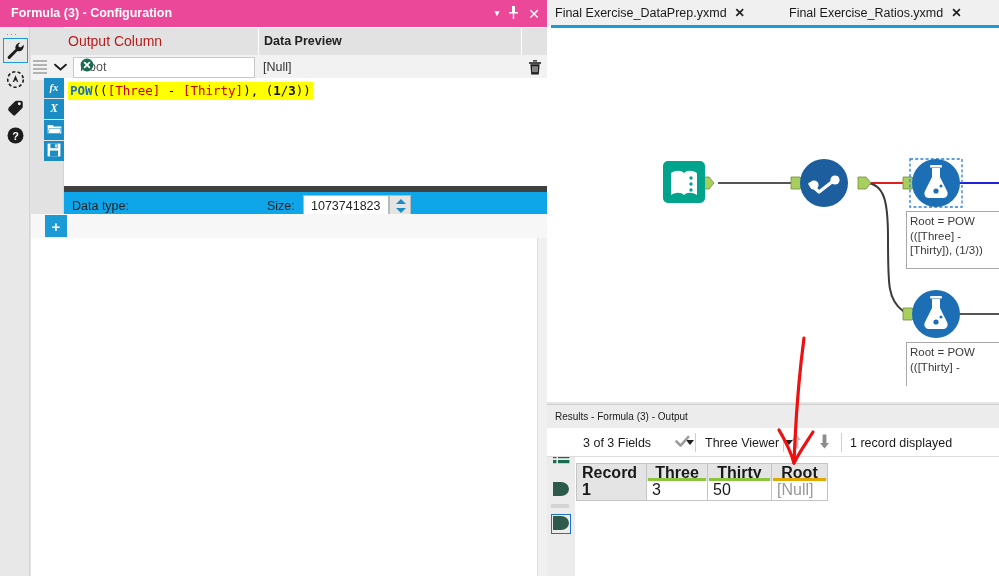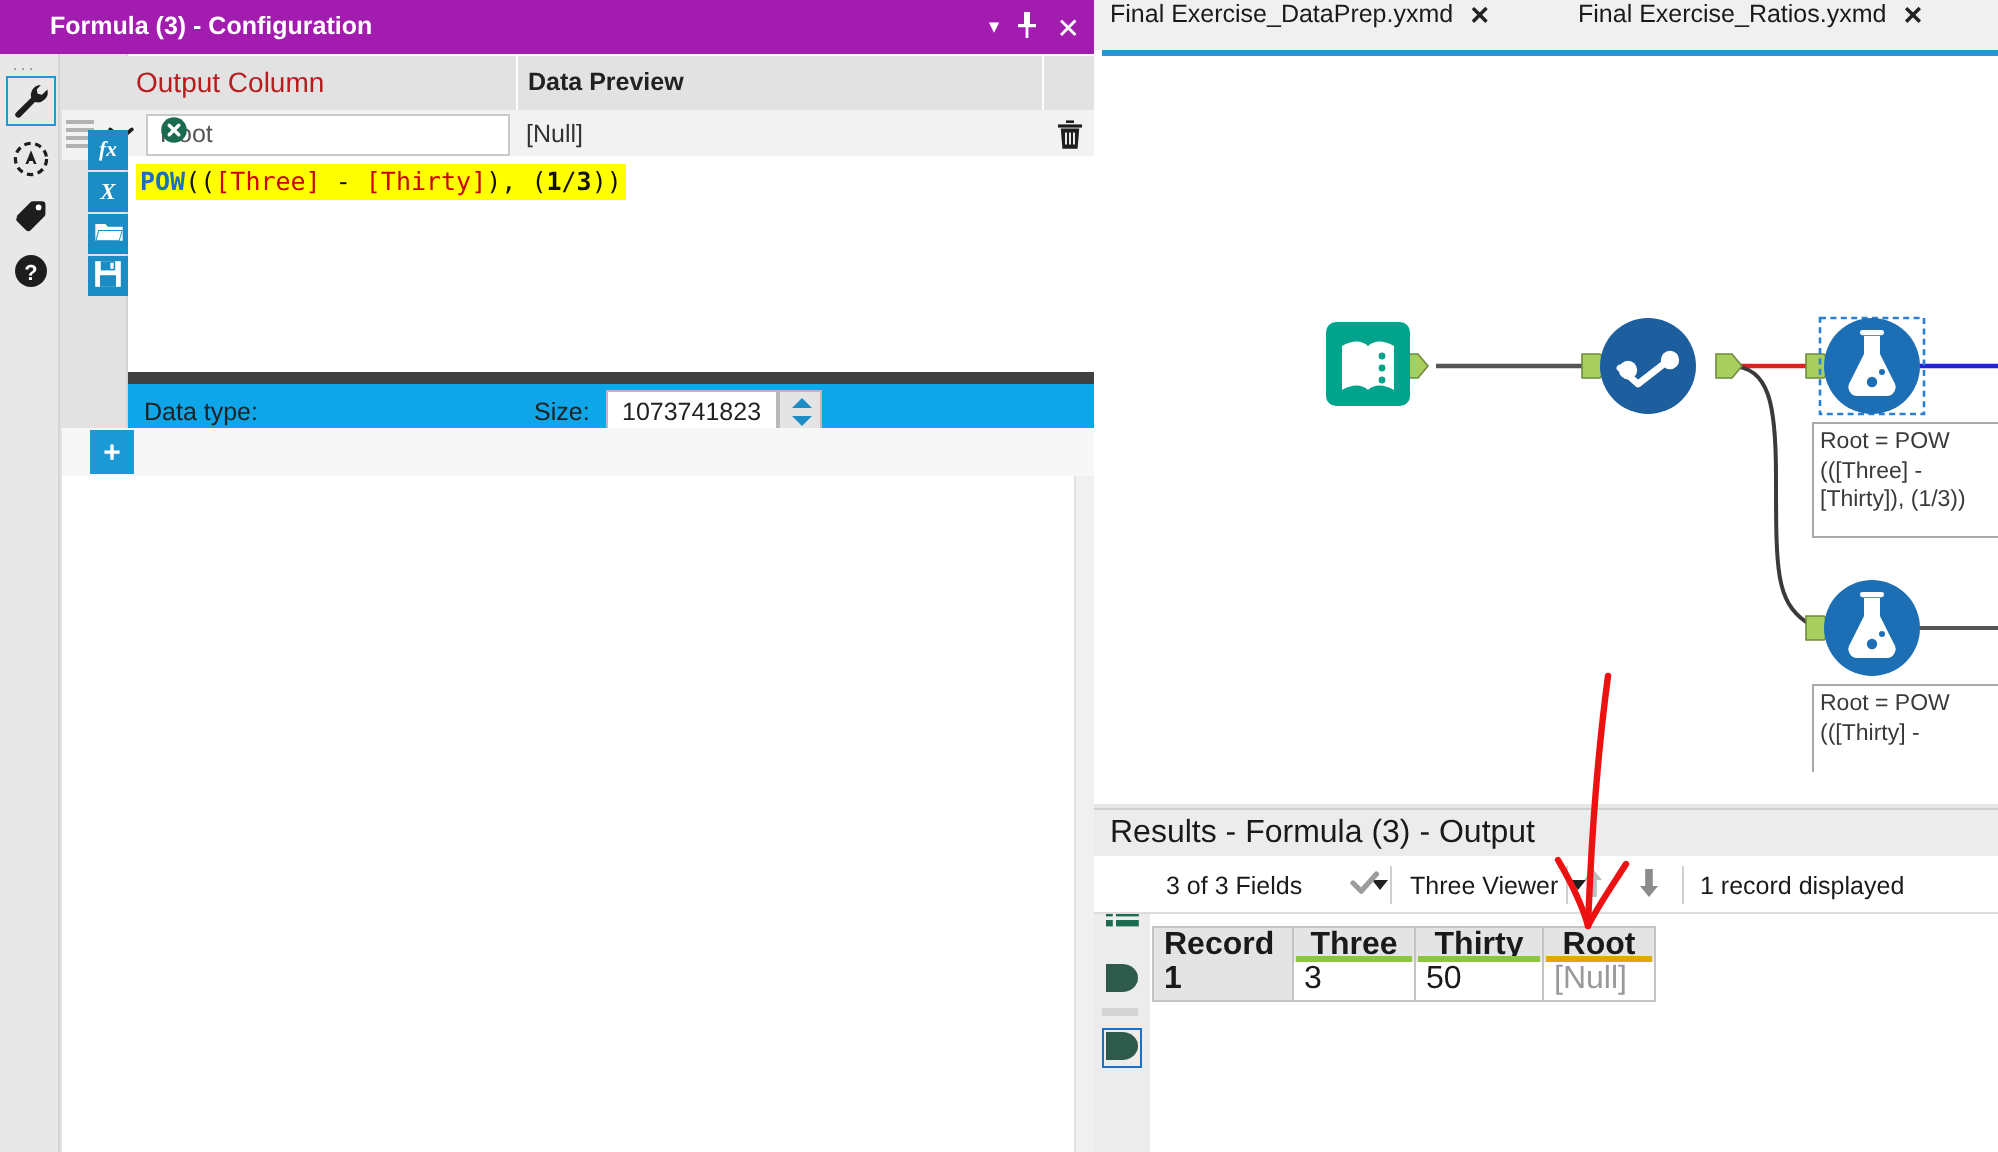--- a/index.html
+++ b/index.html
@@ -8,23 +8,23 @@
     font-family:"Liberation Sans", sans-serif;
     font-size:12px;color:#1d1d1d;background:#ffffff;
     -webkit-font-smoothing:antialiased;
   }
   .app{position:relative;width:999px;height:576px;}
 
   
   .cfg-panel{position:absolute;left:0;top:0;width:547px;height:576px;background:#ffffff;}
   .cfg-title{
     position:absolute;left:0;top:0;width:547px;height:27px;
-    background:#a21caf;color:#ffffff;
+    background:#ec4899;color:#ffffff;
     font-size:12.5px;font-weight:bold;line-height:27px;
-    box-sizing:border-box;padding-left:25px;
+    box-sizing:border-box;padding-left:11px;
   }
   .title-ctrls{position:absolute;right:7px;top:0;height:27px;display:flex;align-items:center;gap:9px;}
   .tc{color:#fff;font-size:12px;line-height:1;cursor:pointer;display:block;}
   .tc-caret{font-size:9px;}
   .tc-pin{font-size:14px;font-weight:bold;}
   .tc-close{font-size:14px;font-weight:400;}
 
   
   .vstrip{position:absolute;left:0;top:27px;width:30px;height:549px;background:#e8e8e8;border-right:1px solid #d4d4d4;box-sizing:border-box;}
   .vdots{position:absolute;left:6px;top:4px;color:#8a8a8a;font-size:9px;letter-spacing:1px;line-height:6px;}
@@ -44,21 +44,21 @@
   .dragdots{position:absolute;left:2px;top:5px;width:14px;height:14px;display:flex;flex-direction:column;justify-content:space-between;}
   .dragdots i{display:block;height:2px;background:#b3b3b3;width:100%;}
   .chevbtn{position:absolute;left:19px;top:2px;width:20px;height:21px;display:flex;align-items:center;justify-content:center;cursor:pointer;}
   .outinput{position:absolute;left:42px;top:2px;width:182px;height:21px;background:#ffffff;border:1px solid #c8c8c8;box-sizing:border-box;}
   .outinput span{position:absolute;left:6px;top:0;line-height:19px;font-size:12.5px;color:#555;}
   .clearbtn{position:absolute;right:4px;top:3px;width:14px;height:14px;cursor:pointer;}
   .prevcell{position:absolute;left:227px;top:0;width:263px;height:25px;line-height:25px;font-size:12.5px;color:#333;padding-left:5px;box-sizing:border-box;}
   .trashbtn{position:absolute;left:496px;top:4px;width:16px;height:17px;cursor:pointer;}
 
   
-  .fxcol{position:absolute;left:44px;top:65px;width:20px;}
+  .fxcol{position:absolute;left:44px;top:78px;width:20px;}
   .fxbtn{width:20px;height:20px;background:#1b8dc4;margin-bottom:1px;display:flex;align-items:center;justify-content:center;cursor:pointer;}
   .fxbtn span{color:#fff;}
   .exprbox{position:absolute;left:64px;top:78px;width:483px;height:108px;background:#ffffff;}
   .expr{position:absolute;left:4px;top:4px;font-family:"DejaVu Sans Mono", monospace;font-size:12.5px;background:#ffff00;padding:1px 2px;white-space:nowrap;line-height:16px;}
   .k-fn{color:#1b6fbb;font-weight:bold;}
   .k-fld{color:#cc0000;}
   .k-pn{color:#111;}
   .k-num{color:#111;font-weight:bold;}
 
   
@@ -77,30 +77,30 @@
   
   .addrow{position:absolute;left:31px;top:214px;width:516px;height:24px;background:#f7f7f7;}
   .addbtn{position:absolute;left:14px;top:1px;width:22px;height:22px;background:#1b9ad6;display:flex;align-items:center;justify-content:center;cursor:pointer;}
   .addbtn span{color:#fff;font-size:15px;font-weight:bold;line-height:1;}
   .cfg-blank{position:absolute;left:31px;top:238px;width:516px;height:338px;background:#ffffff;}
   .cfg-scroll{position:absolute;left:537px;top:238px;width:10px;height:338px;background:#f0f0f0;border-left:1px solid #e0e0e0;box-sizing:border-box;cursor:pointer;}
 
   
   .rightpane{position:absolute;left:547px;top:0;width:452px;height:576px;background:#fff;}
   .tabbar{position:absolute;left:0;top:0;width:452px;height:25px;background:#f0f0f0;}
-  .tab{position:absolute;top:0;height:25px;display:flex;align-items:flex-start;cursor:pointer;font-size:12.5px;color:#1a1a1a;}
+  .tab{position:absolute;top:0;height:25px;display:flex;align-items:center;cursor:pointer;font-size:12.5px;color:#1a1a1a;}
   .tab .tlabel{white-space:nowrap;}
   .tabx{margin-left:8px;font-size:12.5px;color:#222;font-weight:bold;cursor:pointer;}
   .tabline{position:absolute;left:4px;top:25px;width:448px;height:3px;background:#1b9ad6;}
   .canvas{position:absolute;left:4px;top:28px;width:448px;height:374px;background:#ffffff;overflow:hidden;}
   .canv-bot{position:absolute;left:0;top:402px;width:452px;height:5px;background:#e6e6e6;}
 
   
   .respanel{position:absolute;left:0;top:404px;width:452px;height:172px;background:#ffffff;border-top:1px solid #cfcfcf;box-sizing:border-box;}
-  .restitle{position:absolute;left:0;top:0;width:452px;height:23px;line-height:23px;background:#ececec;font-size:16px;color:#1a1a1a;padding-left:8px;box-sizing:border-box;}
+  .restitle{position:absolute;left:0;top:0;width:452px;height:23px;line-height:23px;background:#ececec;font-size:10px;color:#1a1a1a;padding-left:8px;box-sizing:border-box;}
   .restb{position:absolute;left:0;top:23px;width:452px;height:29px;background:#ffffff;border-bottom:1px solid #dddddd;box-sizing:border-box;}
   .lstrip{position:absolute;left:0;top:23px;width:28px;height:149px;background:#ececec;}
   .lsdots{position:absolute;left:5px;top:2px;color:#8a8a8a;font-size:8px;letter-spacing:1px;line-height:6px;}
   .lsicon{position:absolute;left:4px;width:20px;height:20px;display:flex;align-items:center;justify-content:center;cursor:pointer;box-sizing:border-box;}
   .lsicon.sel{border:1.5px solid #1b72c4;}
   .tbitem{position:absolute;top:0;height:29px;display:flex;align-items:center;font-size:12.5px;color:#1a1a1a;}
   .tbcaret{margin-left:6px;width:0;height:0;border-left:4px solid transparent;border-right:4px solid transparent;border-top:5px solid #222;cursor:pointer;}
   .tbdiv{position:absolute;top:5px;width:1px;height:19px;background:#cfcfcf;}
 
   

